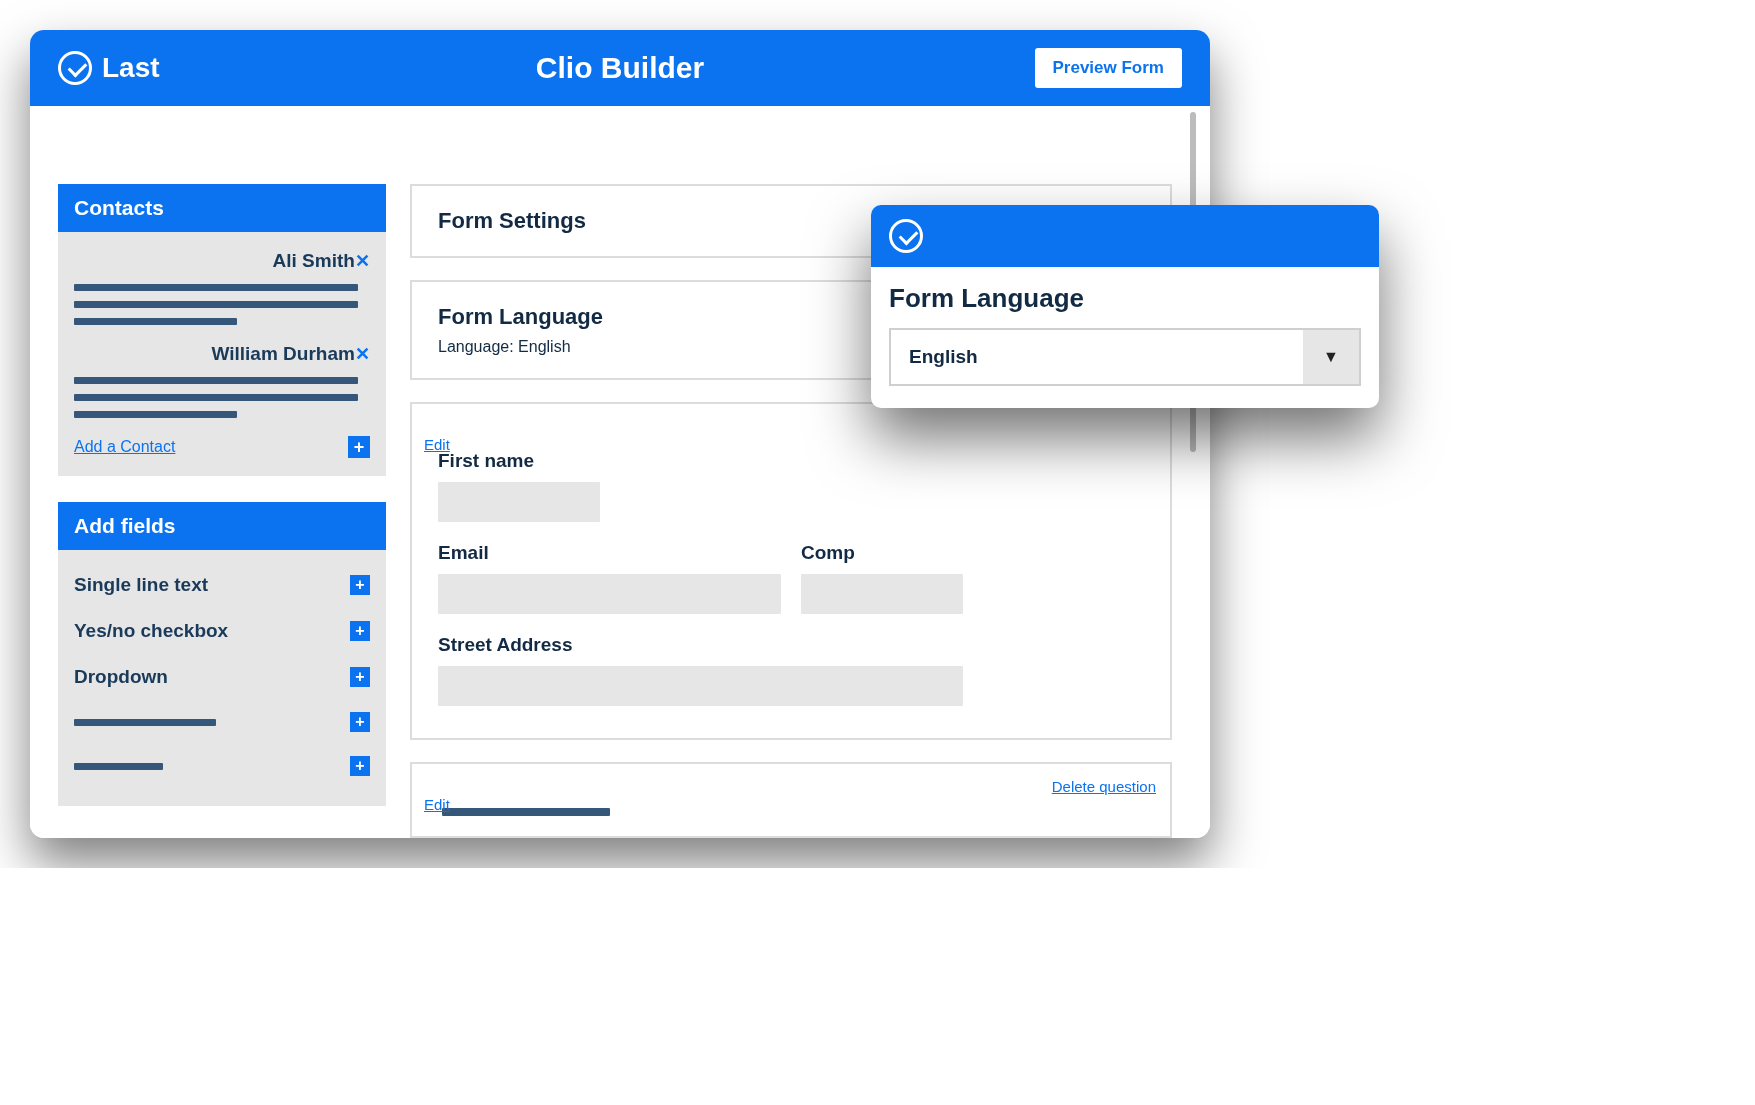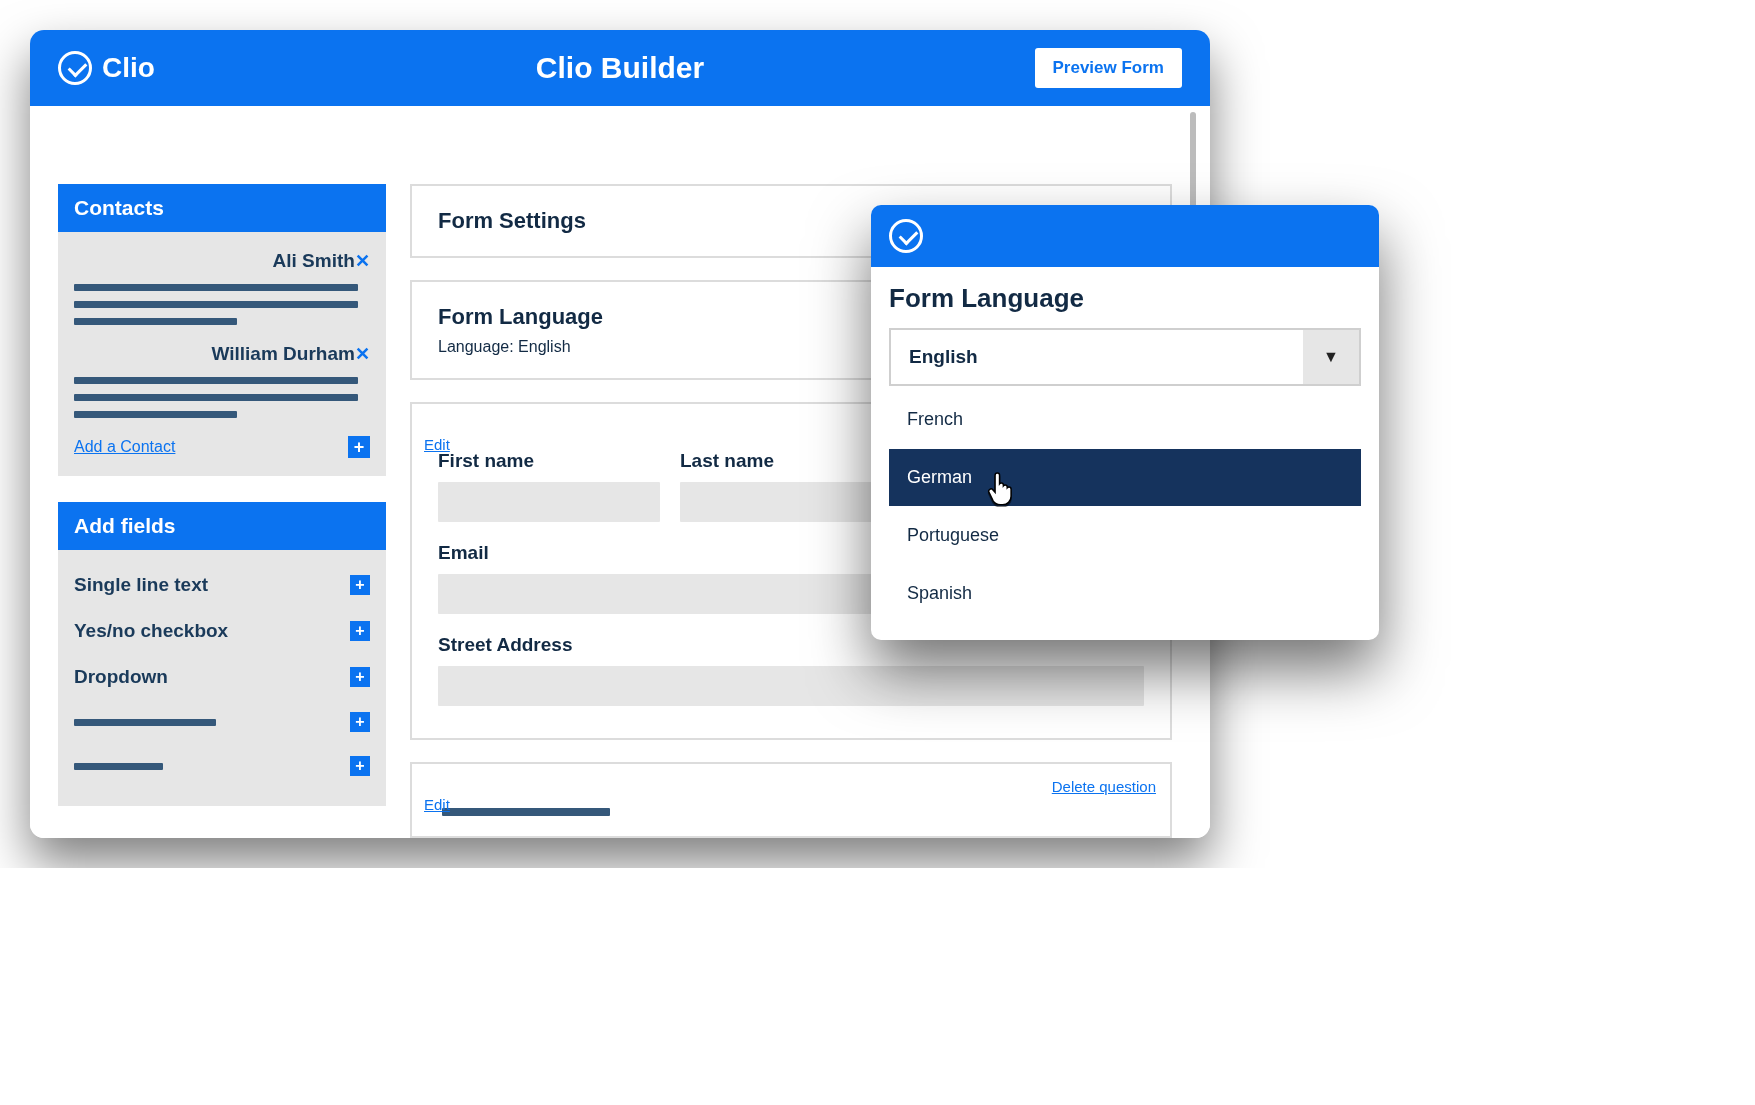--- a/index.html
+++ b/index.html
@@ -135,21 +135,21 @@
   .card-sub { font-size: 16px; color: #122a44; margin-top: 8px; }
   .edit-link {
     position: absolute; left: 12px; top: 32px;
     color: #0b73f0; text-decoration: underline; font-size: 15px; cursor:pointer;
   }
   .delete-link {
     position: absolute; right: 14px; top: 14px;
     color: #0b73f0; text-decoration: underline; font-size: 15px; cursor:pointer;
   }
   .form-grid {
-    display: grid; grid-template-columns: 1fr 1fr 1fr; gap: 20px 20px;
+    display: grid; grid-template-columns: 1fr 1fr 1fr 1fr; gap: 20px 20px;
     padding: 32px 26px 10px 26px;
   }
   .fg-label { font-size: 19px; font-weight: 600; color: #122a44; margin-bottom: 10px; }
   .fg-input { height: 40px; background: #e6e6e6; border-radius: 1px; }
   .col-span-15 { grid-column: span 1; }
   .row2a { grid-column: 1 / span 2; }
   .row2b { grid-column: 3 / span 1; }
   .row3  { grid-column: 1 / span 3; }
   .question-skel { padding: 30px 30px 10px 30px; }
   .qskel { height: 8px; background: #35587a; margin-top: 0; border-radius:1px;}
@@ -215,21 +215,21 @@
   }
   .cursor-svg { width: 30px; height: 34px; display:block; }
 </style>
 </head>
 <body>
 
 <div class="app-window">
   <div class="header">
     <div class="logo">
       <span class="logo-icon"></span>
-      <span>Clio</span>
+      <span>Last</span>
     </div>
     <div class="header-title">Clio Builder</div>
     <button class="preview-btn">Preview Form</button>
   </div>
 
   <div class="body">
     <div class="scrollbar-fake"></div>
 
     <div class="sidebar">
 
@@ -301,24 +301,20 @@
           <span>Language:</span>
           <span>English</span>
         </div>
       </div>
 
       <div class="card" style="padding:14px 0 22px 0;">
         <span class="edit-link">Edit</span>
         <div class="form-grid">
           <div class="col-span-15">
             <div class="fg-label">First name</div>
-            <div class="fg-input"></div>
-          </div>
-          <div class="col-span-15">
-            <div class="fg-label">Last name</div>
             <div class="fg-input"></div>
           </div>
           <div class="col-span-15"></div>
           <div class="row2a">
             <div class="fg-label">Email</div>
             <div class="fg-input"></div>
           </div>
           <div class="row2b">
             <div class="fg-label">Comp</div>
             <div class="fg-input"></div>
@@ -345,24 +341,14 @@
 <div class="popover">
   <div class="pop-header">
     <div class="pop-logo"></div>
   </div>
   <div class="pop-body">
     <div class="pop-title">Form Language</div>
     <div class="select-box">
       <div class="select-val">English</div>
       <div class="select-caret">▼</div>
     </div>
-    <div class="opt-list" id="opt-list">
-        <div class="opt">French</div>
-        <div class="opt highlight">German<span class="cursor-hand">
-            <svg class="cursor-svg" viewBox="0 0 32 36">
-              <path d="M11 2c1.3 0 2.4 1 2.4 2.3v9.2c.4-.5 1-.8 1.8-.8 1.3 0 2.3 1 2.3 2.3v.6c.4-.5 1.1-.8 1.8-.8 1.3 0 2.3 1 2.3 2.3v.6c.4-.5 1.1-.8 1.8-.8 1.3 0 2.3 1 2.3 2.3v7.5c0 5-4 9.1-9 9.1h-2.7c-3 0-5.8-1.5-7.5-4L2.3 23c-.8-1.2-.5-2.8.7-3.6 1-.7 2.4-.5 3.2.4l2.4 2.7V4.3C8.6 3 9.7 2 11 2z" fill="#fff" stroke="#000" stroke-width="1.6"></path>
-            </svg>
-          </span></div>
-        <div class="opt">Portuguese</div>
-        <div class="opt">Spanish</div>
-      </div>
   </div>
 </div>
 
 </body></html>

